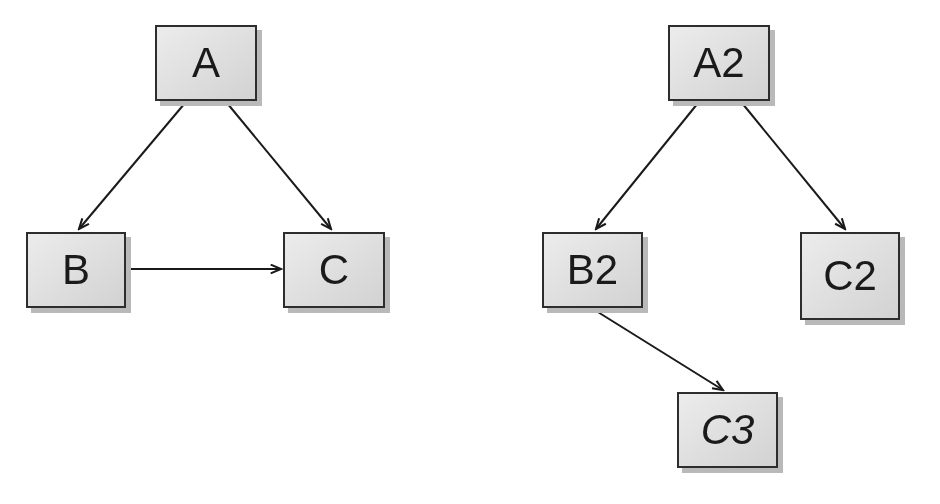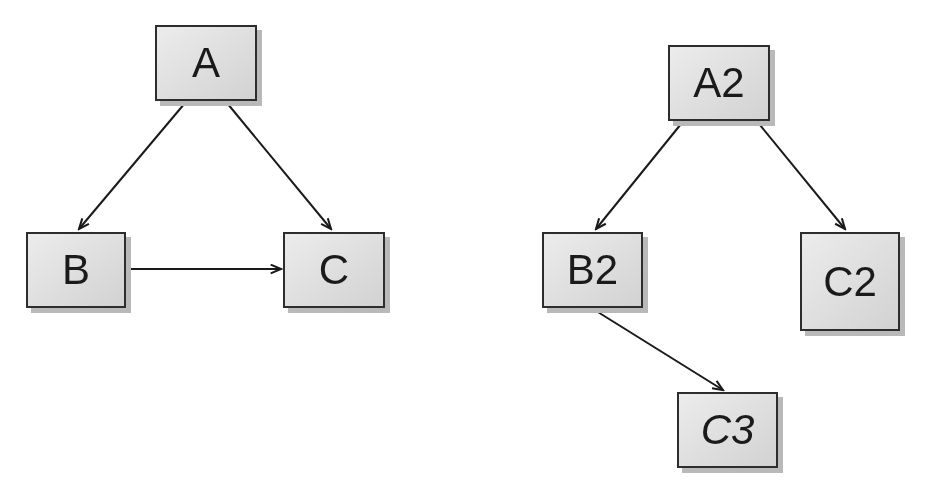--- a/index.html
+++ b/index.html
@@ -70,25 +70,25 @@
     </svg>
 <div class="node" style="left: 155px; top: 25px; width: 102px; height: 76px;">
       <span class="node-label">A</span>
     </div>
     <div class="node" style="left: 26px; top: 232px; width: 100px; height: 76px;">
       <span class="node-label">B</span>
     </div>
     <div class="node" style="left: 283px; top: 232px; width: 102px; height: 76px;">
       <span class="node-label">C</span>
     </div>
-    <div class="node" style="left: 668px; top: 25px; width: 102px; height: 76px; margin-top: 20px;">
+    <div class="node" style="left: 668px; top: 25px; width: 102px; height: 76px;">
       <span class="node-label">A2</span>
     </div>
     <div class="node" style="left: 542px; top: 232px; width: 101px; height: 76px; text-align: center;">
       <span class="node-label">B2</span>
     </div>
-    <div class="node" style="left: 800px; top: 232px; width: 100px; height: 99px;">
+    <div class="node" style="left: 800px; top: 232px; width: 100px; height: 88px;">
       <span class="node-label">C2</span>
     </div>
     <div class="node" style="left: 677px; top: 392px; width: 101px; height: 76px; font-style: italic;">
       <span class="node-label">C3</span>
     </div>
   </div>
 
 </body></html>

